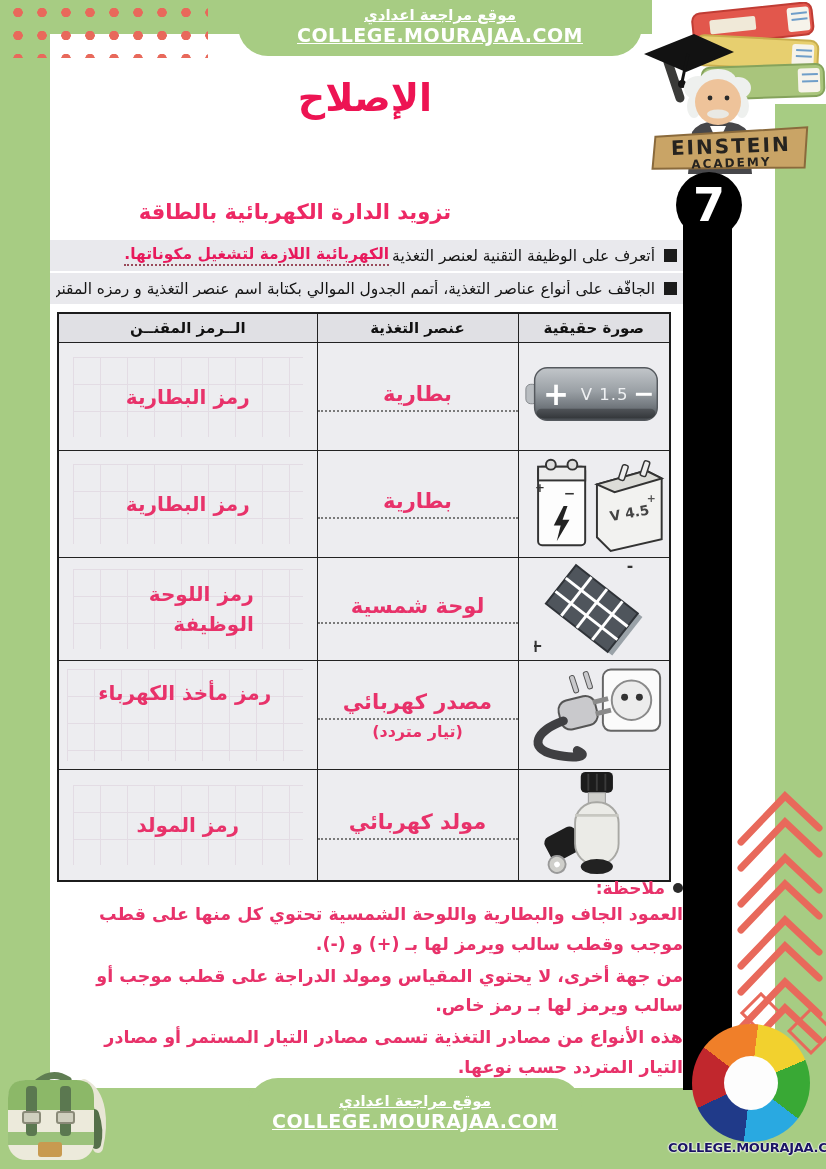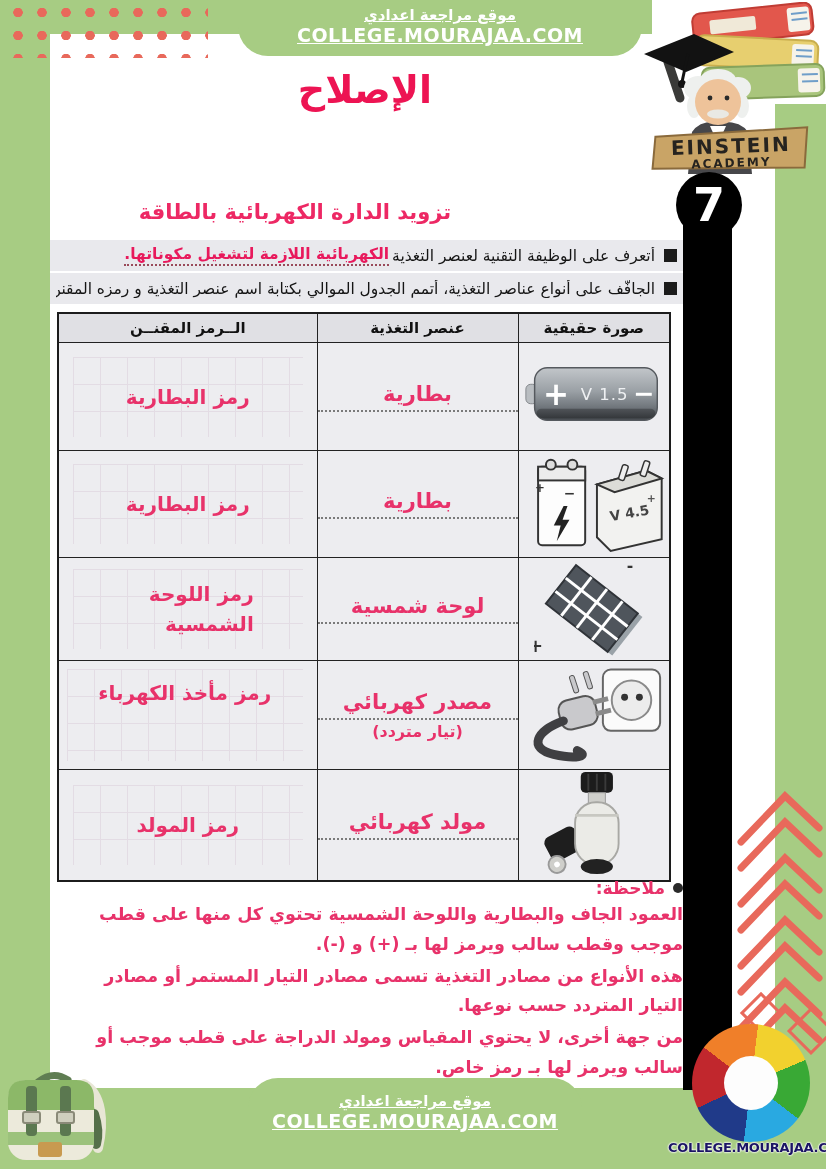--- a/index.html
+++ b/index.html
@@ -27,21 +27,21 @@
   .footer-bubble .inner{padding-top:14px;}
 
   
   .mascot{left:638px;top:2px;width:188px;height:172px;z-index:4;}
   .page-circle{left:676px;top:172px;width:66px;height:66px;border-radius:50%;background:#000;
                color:#fff;display:flex;align-items:center;justify-content:center;
                font-size:46px;font-weight:bold;z-index:5;}
   .black-bar{left:683px;top:196px;width:49px;height:894px;background:#000;z-index:3;}
 
   
-  .page-title{left:50px;top:68px;width:630px;text-align:center;font-size:38px;font-weight:bold;
+  .page-title{left:50px;top:76px;width:630px;text-align:center;font-size:38px;font-weight:bold;
               color:#ed1453;z-index:3;}
   .section-title{left:100px;top:200px;width:390px;text-align:center;font-size:21px;font-weight:bold;
                  color:#ed2864;z-index:3;}
 
   
   .objectives{left:50px;top:240px;width:633px;z-index:3;direction:rtl;}
   .obj{background:#e9e9ed;height:31px;margin-bottom:2px;display:flex;align-items:center;
        padding:0 6px;font-size:15.5px;color:#151515;white-space:nowrap;overflow:hidden;}
   .obj .sq{width:13px;height:13px;background:#1b1b1b;margin-left:9px;flex:none;}
   .obj .black{min-width:0;overflow:hidden;}
@@ -272,21 +272,21 @@
         </svg>
       </td>
       <td class="el-cell">
         <div class="el-wrap">
           <span class="el-name">لوحة شمسية</span>
           <div class="dotline"></div>
         </div>
       </td>
       <td class="sym-cell">
         <div class="gridpaper">
-          <span class="sym two-line">رمز اللوحة الشمسية</span>
+          <span class="sym two-line">رمز اللوحة الوظيفة</span>
         </div>
       </td>
     </tr>
 
     <tr style="height:104px">
       <td class="img-cell">
         <svg width="148" height="100" viewBox="0 0 150 100">
           <rect x="84" y="6" width="58" height="62" rx="8" fill="#fbfbfb" stroke="#666" stroke-width="2"></rect>
           <circle cx="113" cy="37" r="20" fill="#ececec" stroke="#8a8a8a" stroke-width="2"></circle>
           <circle cx="106" cy="34" r="3.5" fill="#333"></circle>
@@ -347,22 +347,22 @@
     </tr>
   </tbody>
     </table>
 
   <div class="abs note">
     <div class="note-head">
       <span class="dot"></span>
       <span class="note-label">ملاحظة:</span>
     </div>
     <p>العمود الجاف والبطارية واللوحة الشمسية تحتوي كل منها على قطب موجب وقطب سالب ويرمز لها بـ (+) و (-).</p>
+    <p>من جهة أخرى، لا يحتوي المقياس ومولد الدراجة على قطب موجب أو سالب ويرمز لها بـ رمز خاص.</p>
     <p>هذه الأنواع من مصادر التغذية تسمى مصادر التيار المستمر أو مصادر التيار المتردد حسب نوعها.</p>
-    <p>من جهة أخرى، لا يحتوي المقياس ومولد الدراجة على قطب موجب أو سالب ويرمز لها بـ رمز خاص.</p>
   </div>
 
   <svg class="abs chev" style="left:735px;top:786px" width="88" height="90" viewBox="0 0 88 90">
     <polyline points="6,56 50,10 84,42" fill="none" stroke="#e8695b" stroke-width="7" stroke-linecap="round"></polyline>
     <polyline points="6,82 50,36 84,68" fill="none" stroke="#e8695b" stroke-width="7" stroke-linecap="round"></polyline>
   </svg>
   <svg class="abs chev" style="left:735px;top:848px" width="88" height="90" viewBox="0 0 88 90">
     <polyline points="6,56 50,10 84,42" fill="none" stroke="#e8695b" stroke-width="7" stroke-linecap="round"></polyline>
     <polyline points="6,82 50,36 84,68" fill="none" stroke="#e8695b" stroke-width="7" stroke-linecap="round"></polyline>
   </svg>

